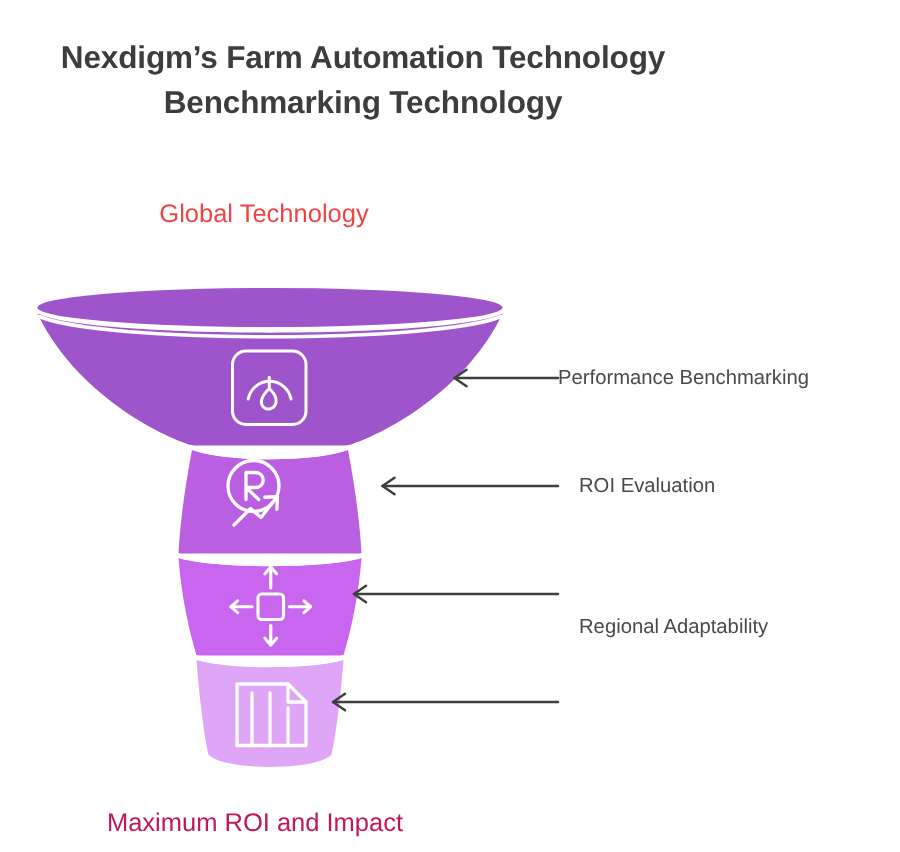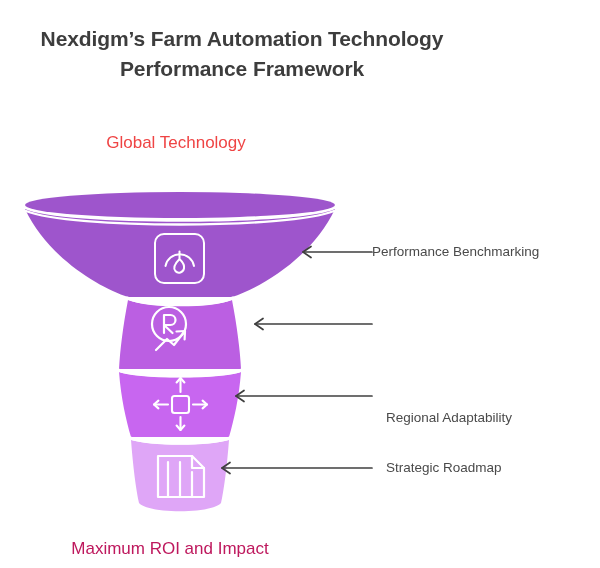--- a/index.html
+++ b/index.html
@@ -67,21 +67,21 @@
     line-height: 16px;
   }
 </style>
 </head>
 <body>
 
 <div id="stage">
 
   <div class="title">
     <span class="title-line">Nexdigm’s Farm Automation Technology</span>
-    <span class="title-line">Performance Framework</span>
+    <span class="title-line">Benchmarking Technology</span>
   </div>
 
   <div class="top-caption">
     <span>Global Technology</span><br>
   </div>
 
   <svg class="funnel-svg" width="600" height="568" viewBox="0 0 600 568" aria-hidden="true">
 
     <path d="M 25,209
              C 48,258 100,288 128,297
@@ -163,18 +163,18 @@
         <path d="M 244,390.5 L 236,396 L 244,401.5"></path>
       </g>
       <g>
         <path d="M 222,468 L 372,468"></path>
         <path d="M 230,462.5 L 222,468 L 230,473.5"></path>
       </g>
     </g>
   </svg>
 
   <div class="callout-label" style="left:372px; top:244px;">Performance Benchmarking</div>
+  <div class="callout-label" style="left:386px; top:316px;">ROI Evaluation</div>
   <div class="callout-label" style="left:386px; top:388px;margin-top:22px;">Regional Adaptability</div>
-  <div class="callout-label" style="left:386px; top:460px;">Strategic Roadmap</div>
 
   <div class="bottom-caption">Maximum ROI and Impact</div>
 
 </div>
 
 </body></html>

